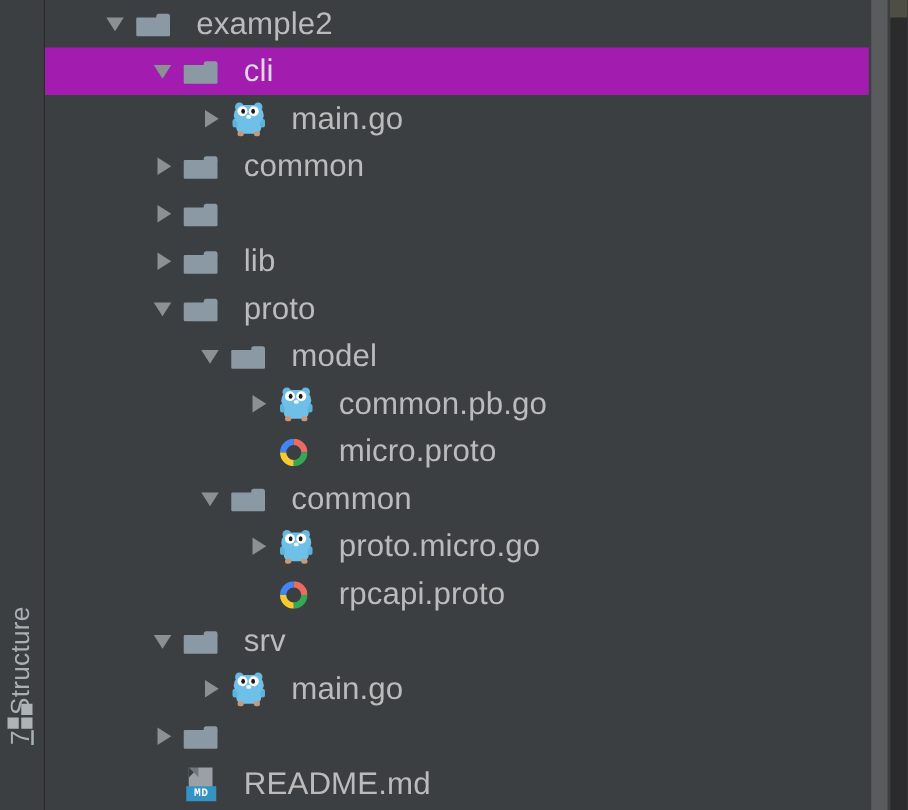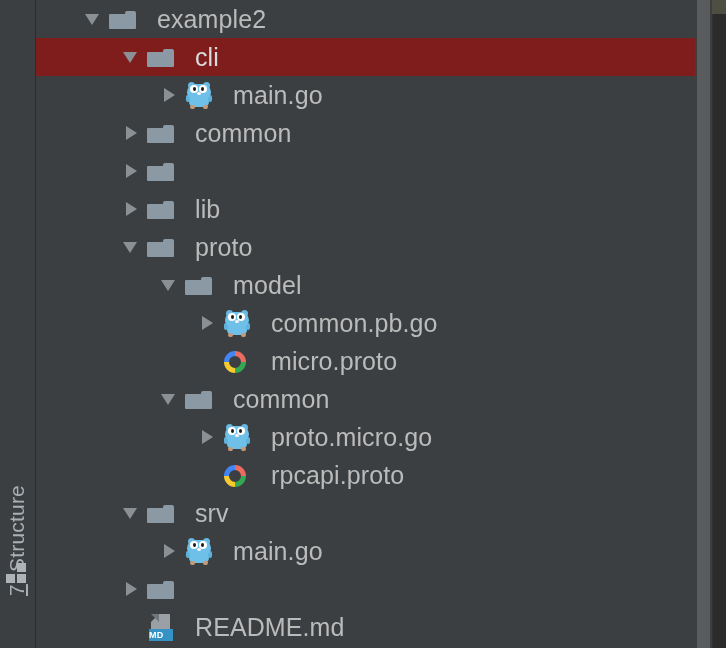--- a/index.html
+++ b/index.html
@@ -95,21 +95,21 @@
   }
   .row {
     position: relative;
     height: 38px;
     display: flex;
     align-items: center;
     white-space: nowrap;
     box-sizing: border-box;
   }
   .row.selected {
-    background: #7f1d1d;
+    background: #a21caf;
   }
   .row-label {
     color: #bbbbbb;
     font-size: 25px;
     line-height: 38px;
     letter-spacing: 0.1px;
     padding-left: 7px;
     margin-left: 12px;
   }
   .row.selected .row-label {
@@ -313,23 +313,23 @@
   }
   .ic-md .badge {
     position: absolute;
     left: 0px; bottom: 0px;
     width: 24px; height: 12px;
     background: #3592c4;
     color: #ffffff;
     font-size: 9px;
     font-weight: bold;
     line-height: 12px;
-    text-align: left;
+    text-align: center;
     letter-spacing: 0.3px;
-    font-family: Liberation Sans, sans-serif;
+    font-family: Liberation Mono, monospace;
   }
 
   
   .vscroll-track {
     position: absolute;
     right: 0;
     top: 0;
     width: 17px;
     height: 648px;
     background: #3c3f41;

